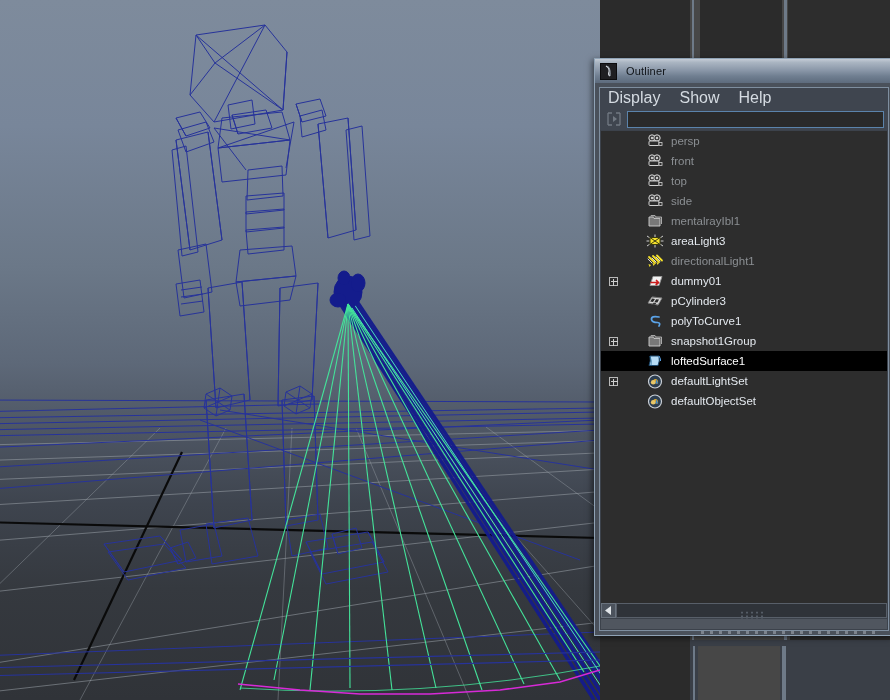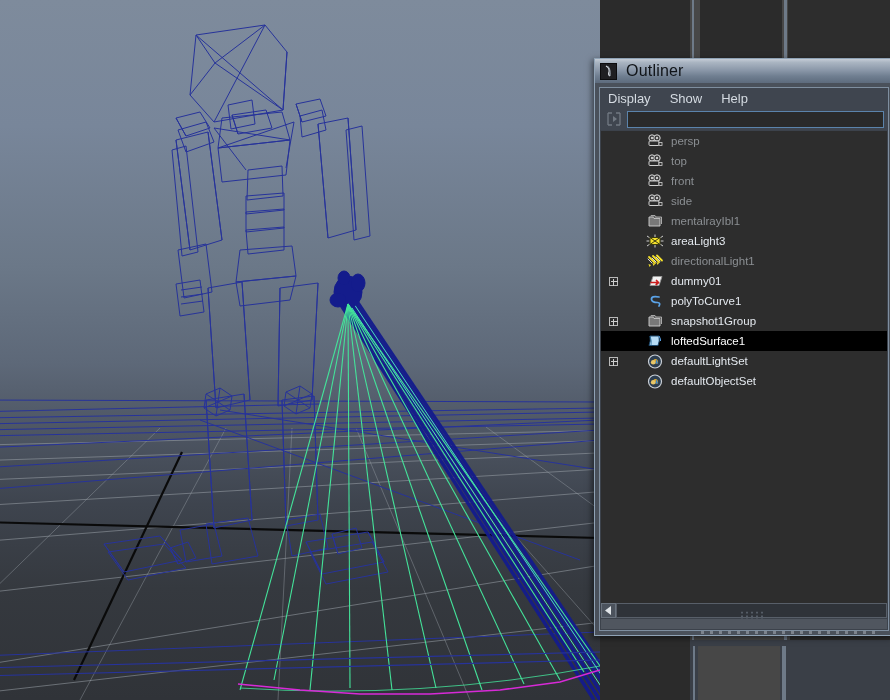--- a/index.html
+++ b/index.html
@@ -23,28 +23,28 @@
   
   #outliner{position:absolute;left:594px;top:58px;width:300px;height:578px;
     background:#4a515b;border:1px solid #8fa2b5;box-sizing:border-box;
     box-shadow:-2px 2px 6px rgba(0,0,0,.55);}
   .titlebar{height:24px;
     background:linear-gradient(180deg,#c4ccd6 0%,#aab5c2 14%,#8b98a9 46%,#6f7e90 72%,#5d6b7d 100%);
     display:flex;align-items:center;padding-left:5px;}
   .title-icon{width:15px;height:15px;background:#1f1f22;border:1px solid #0c0c0e;
     display:flex;align-items:center;justify-content:center;margin-right:9px;}
   .title-icon svg{display:block;}
-  .title-text{font-size:16px;color:#101418;letter-spacing:.2px;}
+  .title-text{font-size:11px;color:#101418;letter-spacing:.2px;}
 
   .inner{position:absolute;left:4px;top:28px;right:4px;bottom:4px;
     background:#3c424b;border:1px solid #7e8e9f;box-sizing:border-box;}
 
   .menubar{height:20px;display:flex;align-items:center;padding-left:8px;gap:19px;
     background:#3f454f;}
-  .menuitem{font-size:13px;color:#d5dbe2;cursor:default;}
+  .menuitem{font-size:16px;color:#d5dbe2;cursor:default;}
 
   .filterrow{height:22px;display:flex;align-items:center;padding:0 4px 0 5px;background:#3f454f;}
   .filter-icon{width:18px;height:16px;margin-right:4px;opacity:.55;}
   .search-input{flex:1;height:17px;background:#2a2a2a;border:1px solid #5b83ab;
     box-sizing:border-box;outline:none;color:#d8d8d8;font-size:11px;padding:0 3px;
     font-family:"Liberation Sans",sans-serif;}
 
   .listarea{position:absolute;left:1px;right:1px;top:43px;bottom:27px;
     background:#2d2d2d;overflow:hidden;}
   .row{height:20px;display:flex;align-items:center;position:relative;}
@@ -287,34 +287,34 @@
             <span class="ico">
               <svg width="16" height="14" viewBox="0 0 16 14">
                 <circle cx="5" cy="4" r="3.2" fill="#3a3a3a" stroke="#d8d8d8" stroke-width="1"></circle>
                 <circle cx="10" cy="4" r="3.2" fill="#3a3a3a" stroke="#d8d8d8" stroke-width="1"></circle>
                 <circle cx="5" cy="4" r="1.2" fill="#c9c9c9"></circle>
                 <circle cx="10" cy="4" r="1.2" fill="#c9c9c9"></circle>
                 <rect x="2" y="7" width="10" height="4.5" rx="1" fill="#2c2c2c" stroke="#d0d0d0" stroke-width="1"></rect>
                 <rect x="12" y="8.5" width="3" height="3" fill="#2c2c2c" stroke="#cfcfcf" stroke-width=".8"></rect>
               </svg>
             </span>
-            <span class="lbl dim">top</span>
+            <span class="lbl dim">front</span>
           </div>
           <div class="row">
             <span class="ico">
               <svg width="16" height="14" viewBox="0 0 16 14">
                 <circle cx="5" cy="4" r="3.2" fill="#3a3a3a" stroke="#d8d8d8" stroke-width="1"></circle>
                 <circle cx="10" cy="4" r="3.2" fill="#3a3a3a" stroke="#d8d8d8" stroke-width="1"></circle>
                 <circle cx="5" cy="4" r="1.2" fill="#c9c9c9"></circle>
                 <circle cx="10" cy="4" r="1.2" fill="#c9c9c9"></circle>
                 <rect x="2" y="7" width="10" height="4.5" rx="1" fill="#2c2c2c" stroke="#d0d0d0" stroke-width="1"></rect>
                 <rect x="12" y="8.5" width="3" height="3" fill="#2c2c2c" stroke="#cfcfcf" stroke-width=".8"></rect>
               </svg>
             </span>
-            <span class="lbl dim">front</span>
+            <span class="lbl dim">top</span>
           </div>
           <div class="row">
             <span class="ico">
               <svg width="16" height="14" viewBox="0 0 16 14">
                 <circle cx="5" cy="4" r="3.2" fill="#3a3a3a" stroke="#d8d8d8" stroke-width="1"></circle>
                 <circle cx="10" cy="4" r="3.2" fill="#3a3a3a" stroke="#d8d8d8" stroke-width="1"></circle>
                 <circle cx="5" cy="4" r="1.2" fill="#c9c9c9"></circle>
                 <circle cx="10" cy="4" r="1.2" fill="#c9c9c9"></circle>
                 <rect x="2" y="7" width="10" height="4.5" rx="1" fill="#2c2c2c" stroke="#d0d0d0" stroke-width="1"></rect>
                 <rect x="12" y="8.5" width="3" height="3" fill="#2c2c2c" stroke="#cfcfcf" stroke-width=".8"></rect>
@@ -375,20 +375,38 @@
           </div>
           <div class="row">
             <span class="expander"></span>
             <span class="ico">
               <svg width="18" height="14" viewBox="0 0 18 14">
                 <path d="M4 11.5 L7 2.5 L16 2.5 L13 11.5 Z" fill="#f2f2f2" stroke="#9a9a9a" stroke-width=".9"></path>
                 <path d="M5 8.5 L12.5 8.5 M12.5 8.5 L10.5 6.5 M12.5 8.5 L10.2 10.5" stroke="#cc1d1d" stroke-width="1.7" fill="none" stroke-linecap="round"></path>
               </svg>
             </span>
             <span class="lbl">dummy01</span>
+          </div>
+          <div class="row">
+            <span class="ico">
+              <svg width="18" height="14" viewBox="0 0 18 14">
+                <path d="M2 9 L6 3 L16 4 L12 11 Z" fill="#d8d8d8" stroke="#8a8a8a" stroke-width=".8"></path>
+                <g fill="#2b2b2b">
+                  <path d="M4.2 7.6 L6.2 4.6 L9 4.9 L7 8 Z"></path>
+                  <path d="M9.8 5.1 L12.6 5.4 L11 8.4 L8 8.1 Z" fill="none"></path>
+                  <path d="M10 5.2 L13 5.5 L11.4 8.5 L8.4 8.2 Z"></path>
+                  <path d="M5 9.4 L7.6 9.7 L6 12 L3.6 11.6 Z" fill="none"></path>
+                  <path d="M7.4 8.7 L10.2 9 L8.6 11.8 L6 11.4 Z"></path>
+                </g>
+                <g stroke="#6a6a6a" stroke-width=".6" fill="none">
+                  <path d="M2 9 L12 11 M6 3 L16 4"></path>
+                </g>
+              </svg>
+            </span>
+            <span class="lbl">pCylinder3</span>
           </div>
           <div class="row">
             <span class="ico">
               <svg width="16" height="14" viewBox="0 0 16 14">
                 <path d="M12 3 Q4 1.5 4.5 5.5 Q5 8.5 10.5 8.5 Q14 8.8 12 12" stroke="#5ba3e8" stroke-width="1.7" fill="none" stroke-linecap="round"></path>
               </svg>
             </span>
             <span class="lbl">polyToCurve1</span>
           </div>
           <div class="row">

